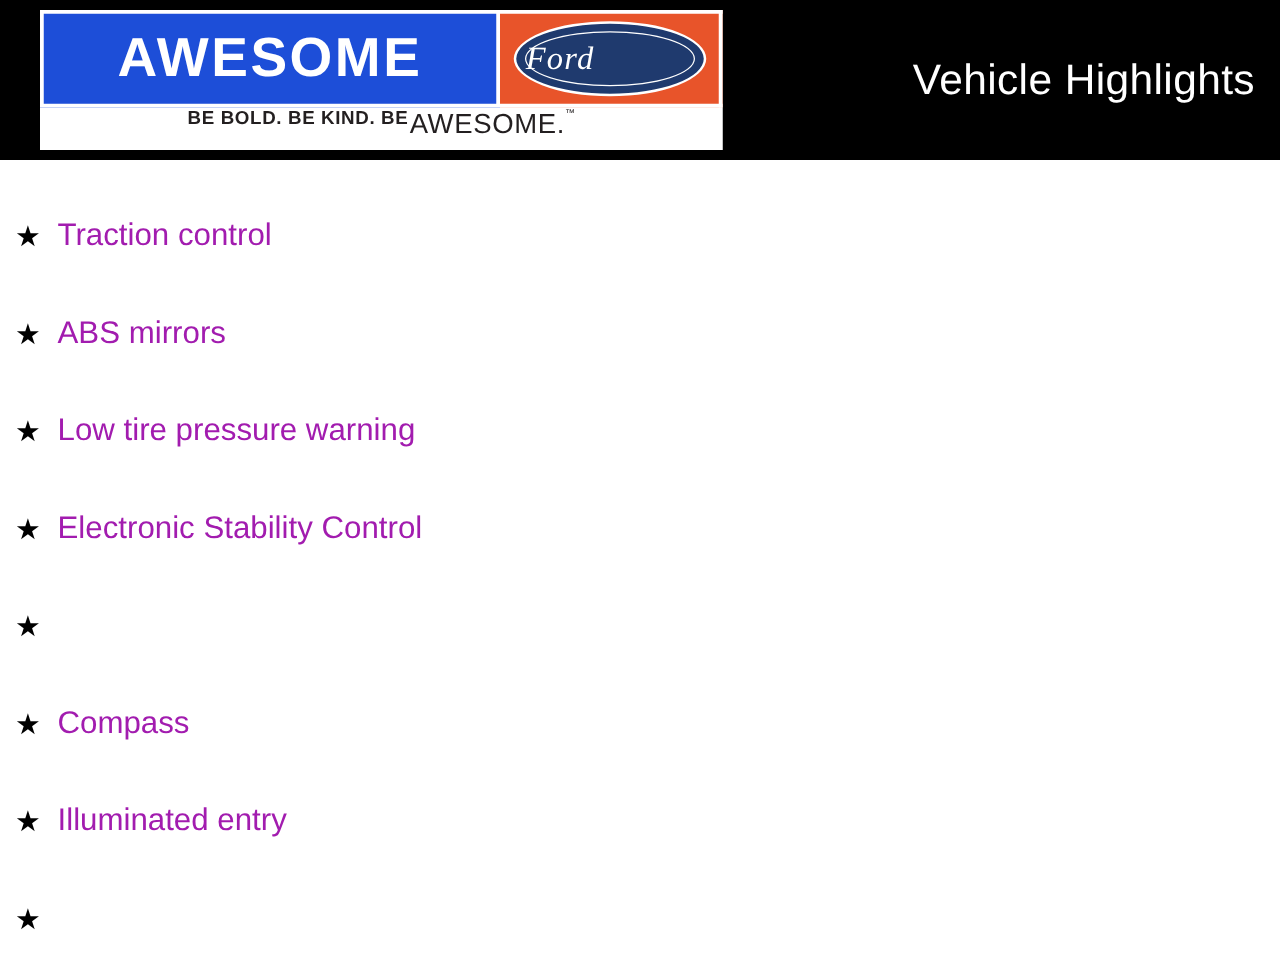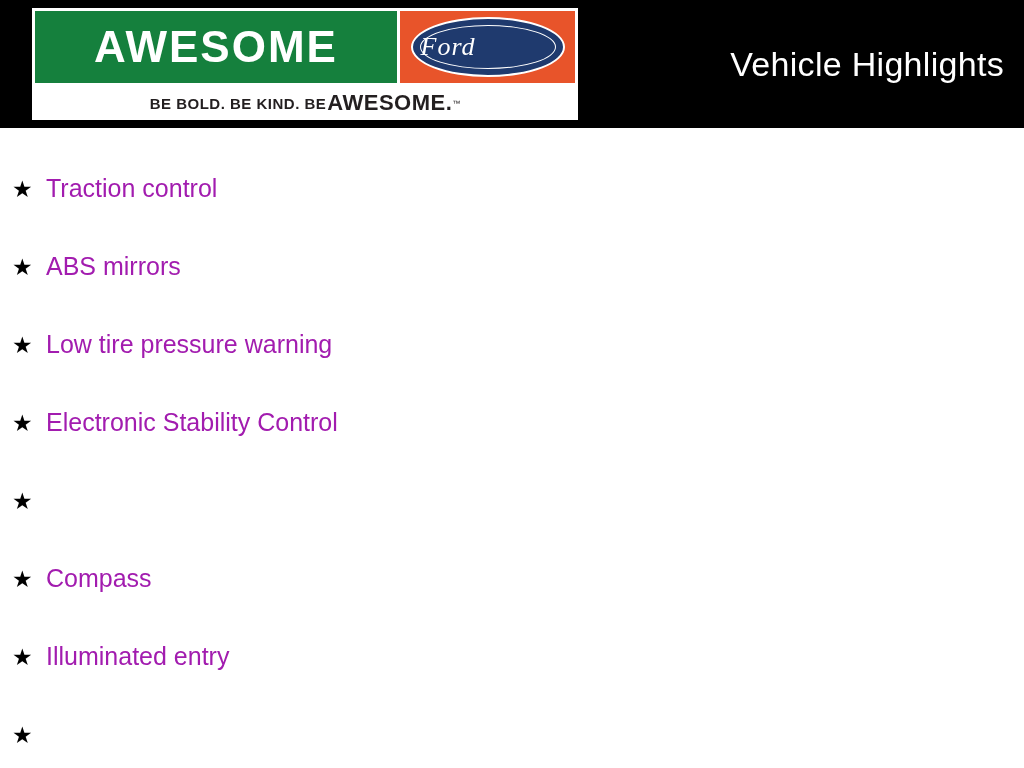--- a/index.html
+++ b/index.html
@@ -37,21 +37,21 @@
 
   .logo-top {
     display: flex;
     height: 78px;
     width: 100%;
   }
 
   .logo-awesome {
     width: 368px;
     height: 78px;
-    background: #15803d;
+    background: #1d4ed8;
     position: relative;
     display: flex;
     align-items: center;
     justify-content: center;
     box-sizing: border-box;
     border: 3px solid #ffffff;
   }
 
   .logo-awesome-text {
     color: #ffffff;
@@ -103,37 +103,36 @@
     font-family: "Liberation Serif", serif;
     font-style: italic;
     font-size: 26px;
     letter-spacing: 1px;
     line-height: 1;
   }
 
   .logo-tagline {
     flex: 1;
     display: flex;
-    align-items: center;
     justify-content: center;
     background: #ffffff;
     padding-bottom: 0;
   }
 
   .tagline-small {
     font-family: "Liberation Sans", sans-serif;
     font-weight: bold;
     font-size: 15px;
     color: #231f20;
     letter-spacing: 0.5px;
   }
 
   .tagline-big {
     font-family: "Liberation Sans", sans-serif;
-    font-weight: bold;
+    font-weight: normal;
     font-size: 22px;
     color: #231f20;
     letter-spacing: 0.5px;
     margin-left: 1px;
   }
 
   .tagline-tm {
     font-size: 8px;
     vertical-align: super;
     color: #231f20;

